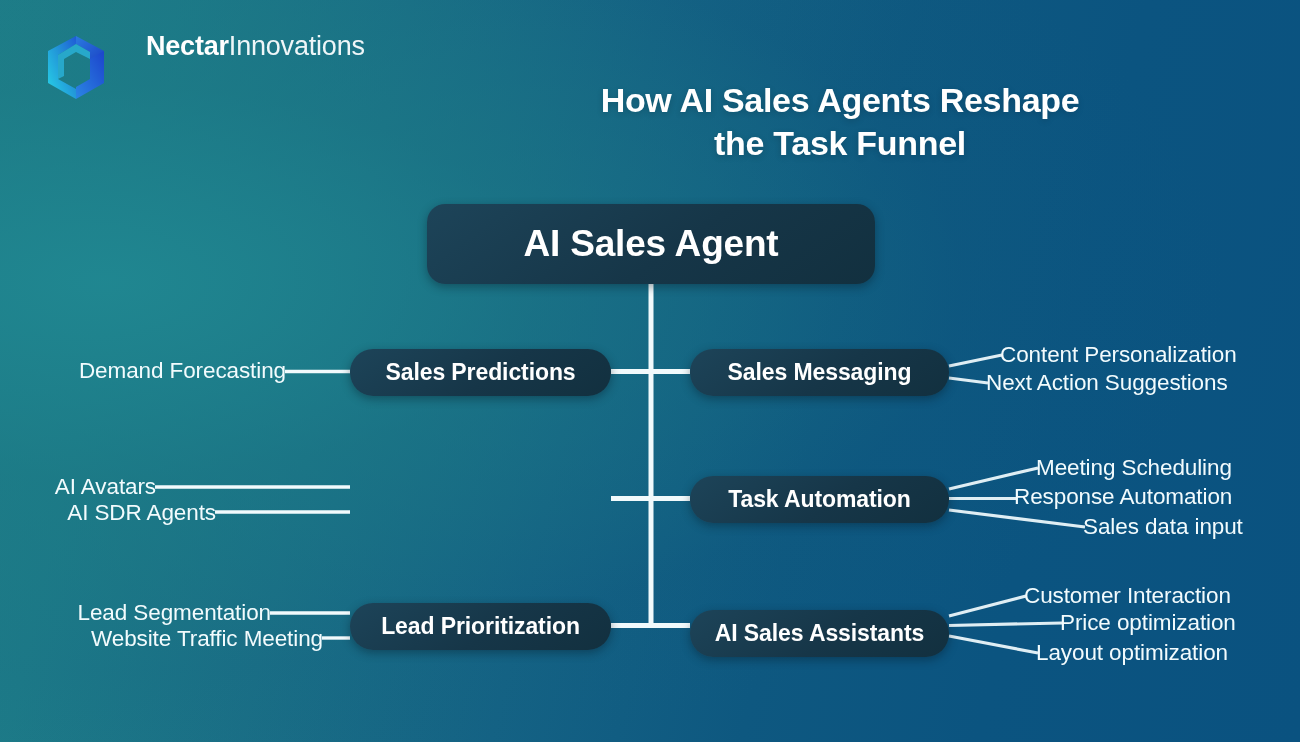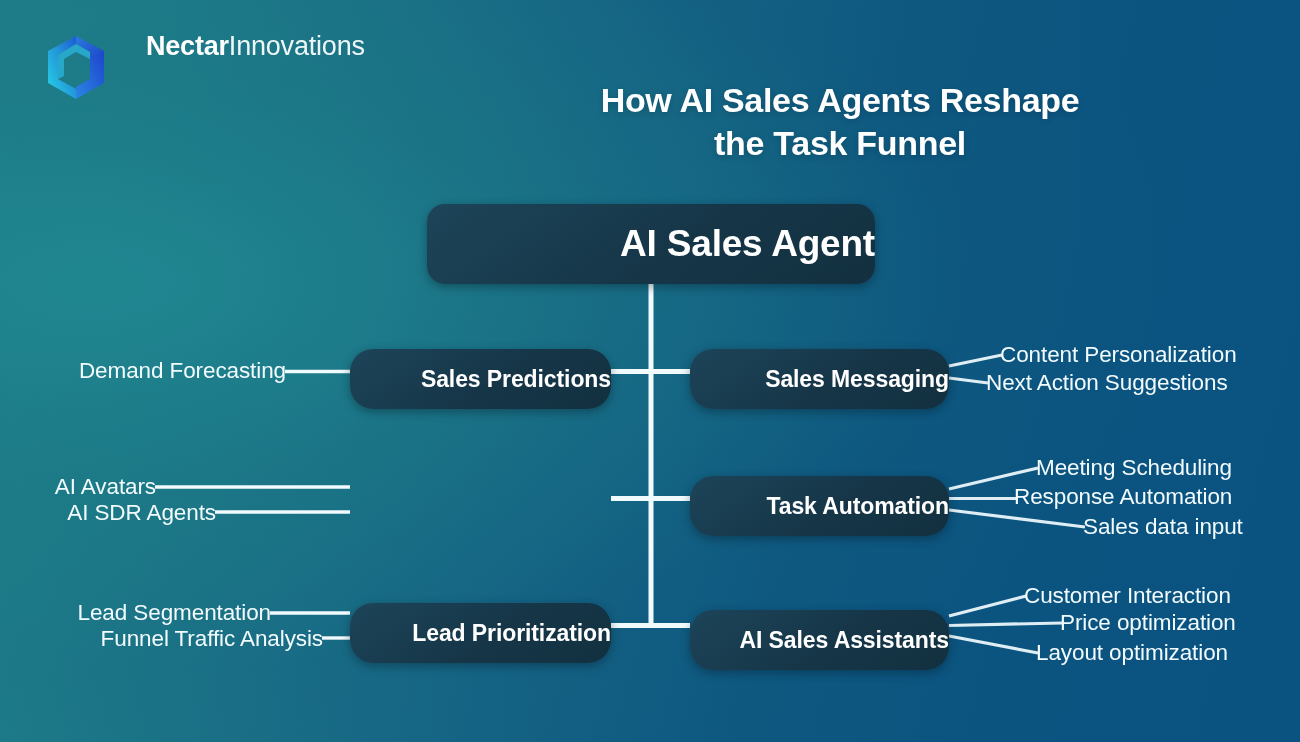--- a/index.html
+++ b/index.html
@@ -62,39 +62,39 @@
     left: 0; top: 0;
     width: 1300px; height: 742px;
     pointer-events: none;
   }
 
   
   .node {
     position: absolute;
     display: flex;
     align-items: center;
-    justify-content: flex-end;
+    justify-content: center;
     box-sizing: border-box;
     color: #ffffff;
     background: linear-gradient(145deg, #1d4459 0%, #163648 55%, #12303f 100%);
     box-shadow: 0 3px 10px rgba(4,20,31,0.38);
     white-space: nowrap;
   }
   .node-root {
     left: 427px;
     top: 204px;
     width: 448px;
     height: 80px;
     border-radius: 18px;
     font-size: 37px;
     font-weight: 700;
     letter-spacing: -0.2px;
   }
   .node-branch {
-    height: 60px;
+    height: 47px;
     border-radius: 23px;
     font-size: 23px;
     font-weight: 700;
     letter-spacing: -0.1px;
   }
   .node-l1 { left: 350px; top: 349px; width: 261px; }
   .node-l2 { left: 350px; top: 476px; width: 261px; }
   .node-l3 { left: 350px; top: 603px; width: 261px; }
   .node-r1 { left: 690px; top: 349px; width: 259px; }
   .node-r2 { left: 690px; top: 476px; width: 259px; }
@@ -205,21 +205,21 @@
   <div class="node node-branch node-r3">
     <span>AI Sales Assistants</span>
   </div>
 
   <div class="leaf leaf-left" style="left:286px; top:371px;">Demand Forecasting</div>
 
   <div class="leaf leaf-left" style="left:156px; top:487px;">AI Avatars</div>
   <div class="leaf leaf-left" style="left:216px; top:513px;">AI SDR Agents</div>
 
   <div class="leaf leaf-left" style="left:271px; top:613px;">Lead Segmentation</div>
-  <div class="leaf leaf-left" style="left:323px; top:639px;">Funnel Traffic Analysis</div>
+  <div class="leaf leaf-left" style="left:323px; top:639px;">Website Traffic Meeting</div>
 
   <div class="leaf leaf-right" style="left:1000px; top:355px;">Content Personalization</div>
   <div class="leaf leaf-right" style="left:986px; top:383px;">Next Action Suggestions</div>
 
   <div class="leaf leaf-right" style="left:1036px; top:468px;text-align:center;">Meeting Scheduling</div>
   <div class="leaf leaf-right" style="left:1014px; top:497px;">Response Automation</div>
   <div class="leaf leaf-right" style="left:1083px; top:527px;">Sales data input</div>
 
   <div class="leaf leaf-right" style="left:1024px; top:596px;">Customer Interaction</div>
   <div class="leaf leaf-right" style="left:1060px; top:623px;">Price optimization</div>

